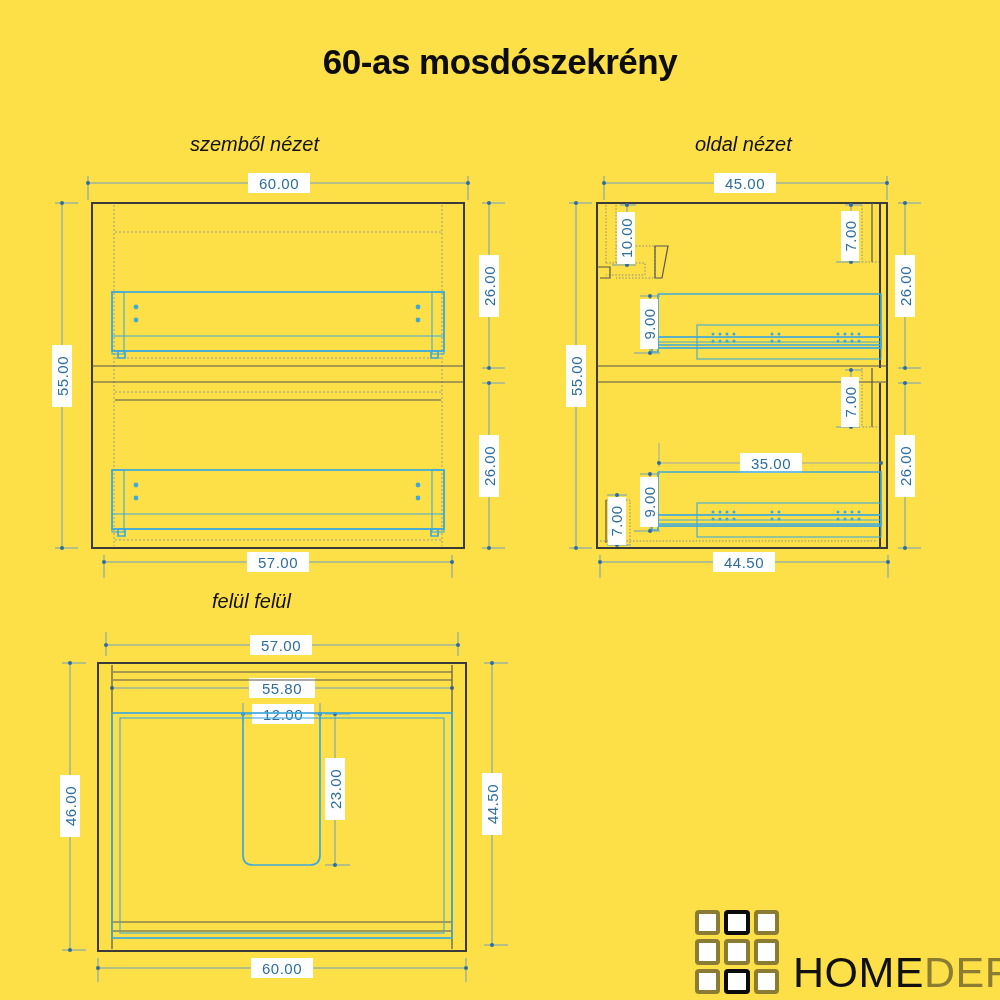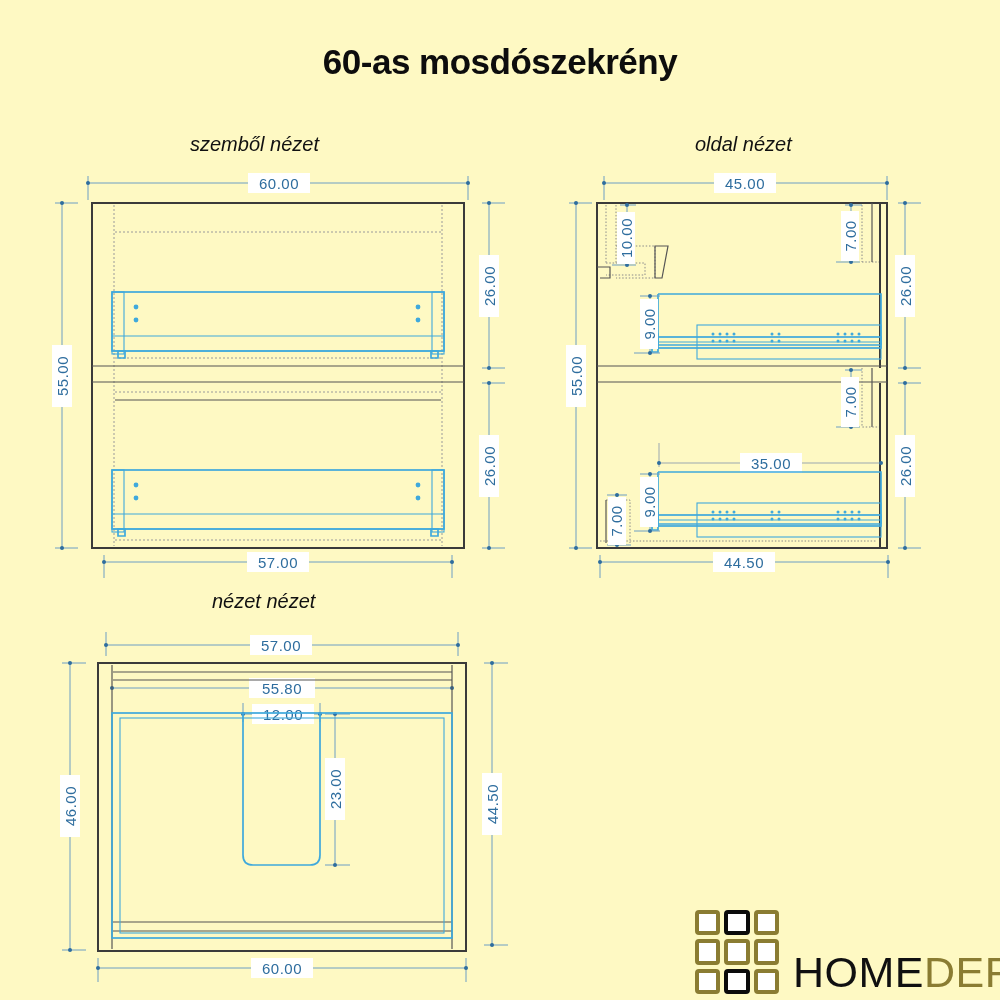--- a/index.html
+++ b/index.html
@@ -14,21 +14,21 @@
     position: relative;
     overflow: hidden;
     font-family: "Liberation Sans", sans-serif;
     color: #111111;
   }
   #page {
     position: absolute;
     left: 0; top: 0;
     width: 1000px;
     height: 1000px;
-    background: #fef9c3;
+    background: #fde047;
   }
   .title {
     position: absolute;
     left: 0;
     top: 42px;
     width: 1000px;
     text-align: center;
     font-size: 35px;
     font-weight: bold;
     letter-spacing: -0.5px;
@@ -94,21 +94,21 @@
 </style>
 </head>
 <body>
 
 <div id="page">
 
   <div class="title">60-as mosdószekrény</div>
 
   <div class="view-label" id="label-front">szemből nézet</div>
   <div class="view-label" id="label-side">oldal nézet</div>
-  <div class="view-label" id="label-top">nézet nézet</div>
+  <div class="view-label" id="label-top">felül felül</div>
 
   <svg class="draw" viewBox="0 0 1000 1000">
     <defs>
       <style>
         .ol   { fill:none; stroke:#3a3a3a; stroke-width:2; }
         .ol-t { fill:none; stroke:#555; stroke-width:1.2; }
         .hid  { fill:none; stroke:#9a9a9a; stroke-width:1; stroke-dasharray:2 2; }
         .hid2 { fill:none; stroke:#8a8a8a; stroke-width:1; stroke-dasharray:1.5 1.8; }
         .dr   { fill:none; stroke:#3fa9dc; stroke-width:1.7; }
         .dr-t { fill:none; stroke:#3fa9dc; stroke-width:1.1; }

